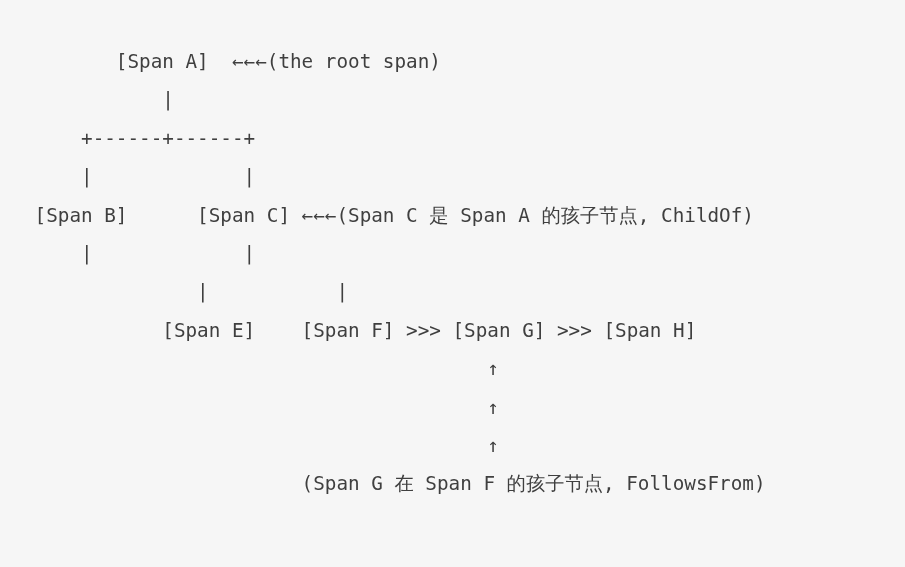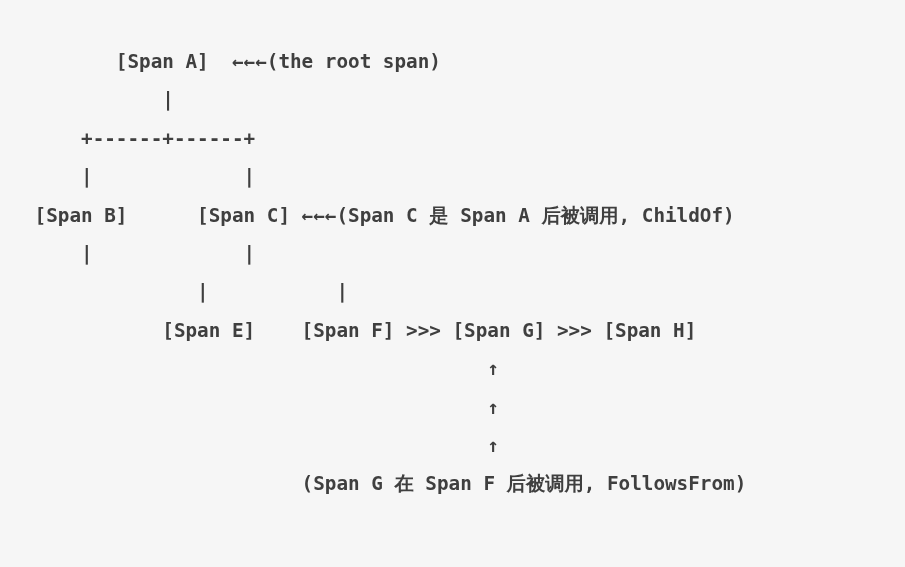--- a/index.html
+++ b/index.html
@@ -19,32 +19,31 @@
     left: 23px;
     top: 43px;
     font-family: "DejaVu Sans Mono", monospace;
     font-size: 19.3px;
     line-height: 38.4px;
     color: #3f3f3f;
   }
   .line {
     white-space: pre;
     height: 38.4px;
-    font-weight: bold;
   }
 </style>
 </head>
 <body>
 
 <div class="diagram">
   <div class="line">        [Span A]  ←←←(the root span)</div>
   <div class="line">            |</div>
   <div class="line">     +------+------+</div>
   <div class="line">     |             |</div>
-  <div class="line"> [Span B]      [Span C] ←←←(Span C 是 Span A 后被调用, ChildOf)</div>
+  <div class="line"> [Span B]      [Span C] ←←←(Span C 是 Span A 的孩子节点, ChildOf)</div>
   <div class="line">     |             |</div>
   <div class="line">               |           |</div>
   <div class="line">            [Span E]    [Span F] &gt;&gt;&gt; [Span G] &gt;&gt;&gt; [Span H]</div>
   <div class="line">                                        ↑</div>
   <div class="line">                                        ↑</div>
   <div class="line">                                        ↑</div>
-  <div class="line">                        (Span G 在 Span F 后被调用, FollowsFrom)</div>
+  <div class="line">                        (Span G 在 Span F 的孩子节点, FollowsFrom)</div>
 </div>
 
 </body></html>

